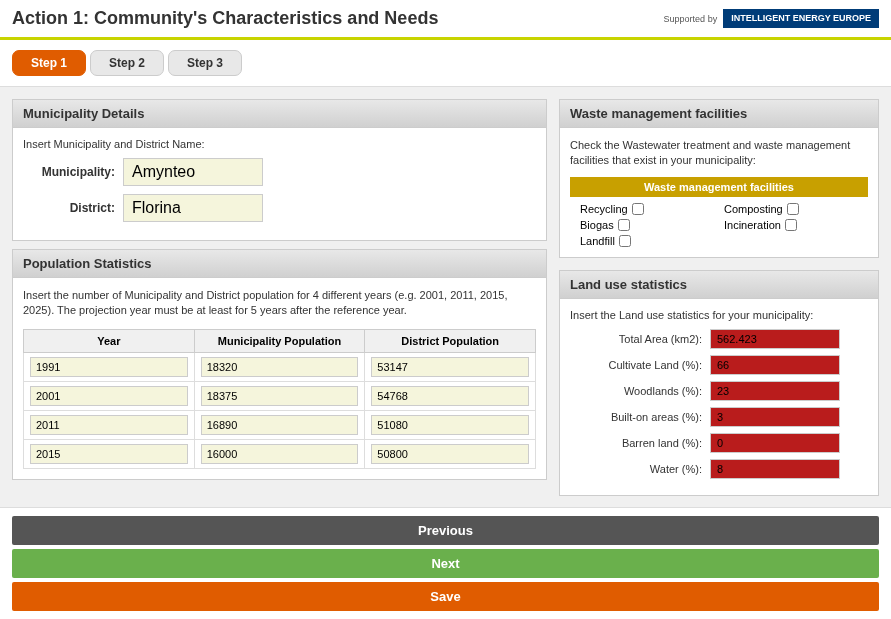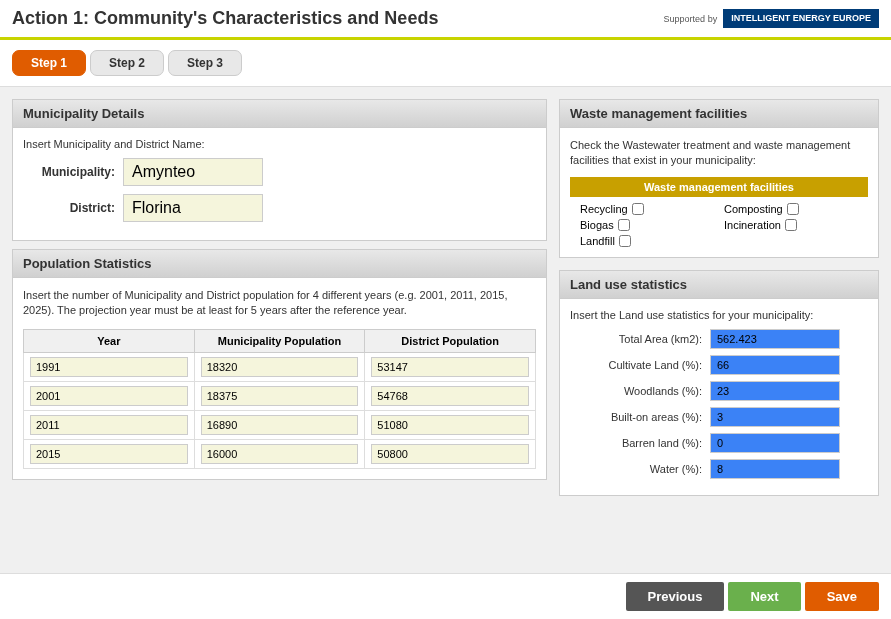--- a/index.html
+++ b/index.html
@@ -223,38 +223,39 @@
       margin-bottom: 6px;
     }
     .land-label {
       width: 140px;
       text-align: right;
       padding-right: 8px;
       font-size: 11px;
       color: #333;
     }
     .land-input {
-      background: #3b82f6;
+      background: #b91c1c;
       border: 1px solid #ccc;
       padding: 3px 6px;
       width: 130px;
       font-size: 11px;
     }
 
     
     .footer-bar {
       display: flex;
       justify-content: flex-end;
       gap: 4px;
       padding: 8px 12px;
       background: white;
       border-top: 1px solid #ddd;
       position: fixed;
       bottom: 0;
       width: 891px;
+      flex-direction: column;
     }
     .btn {
       padding: 7px 22px;
       border: none;
       cursor: pointer;
       font-size: 13px;
       font-weight: bold;
       border-radius: 2px;
     }
     .btn-prev {

